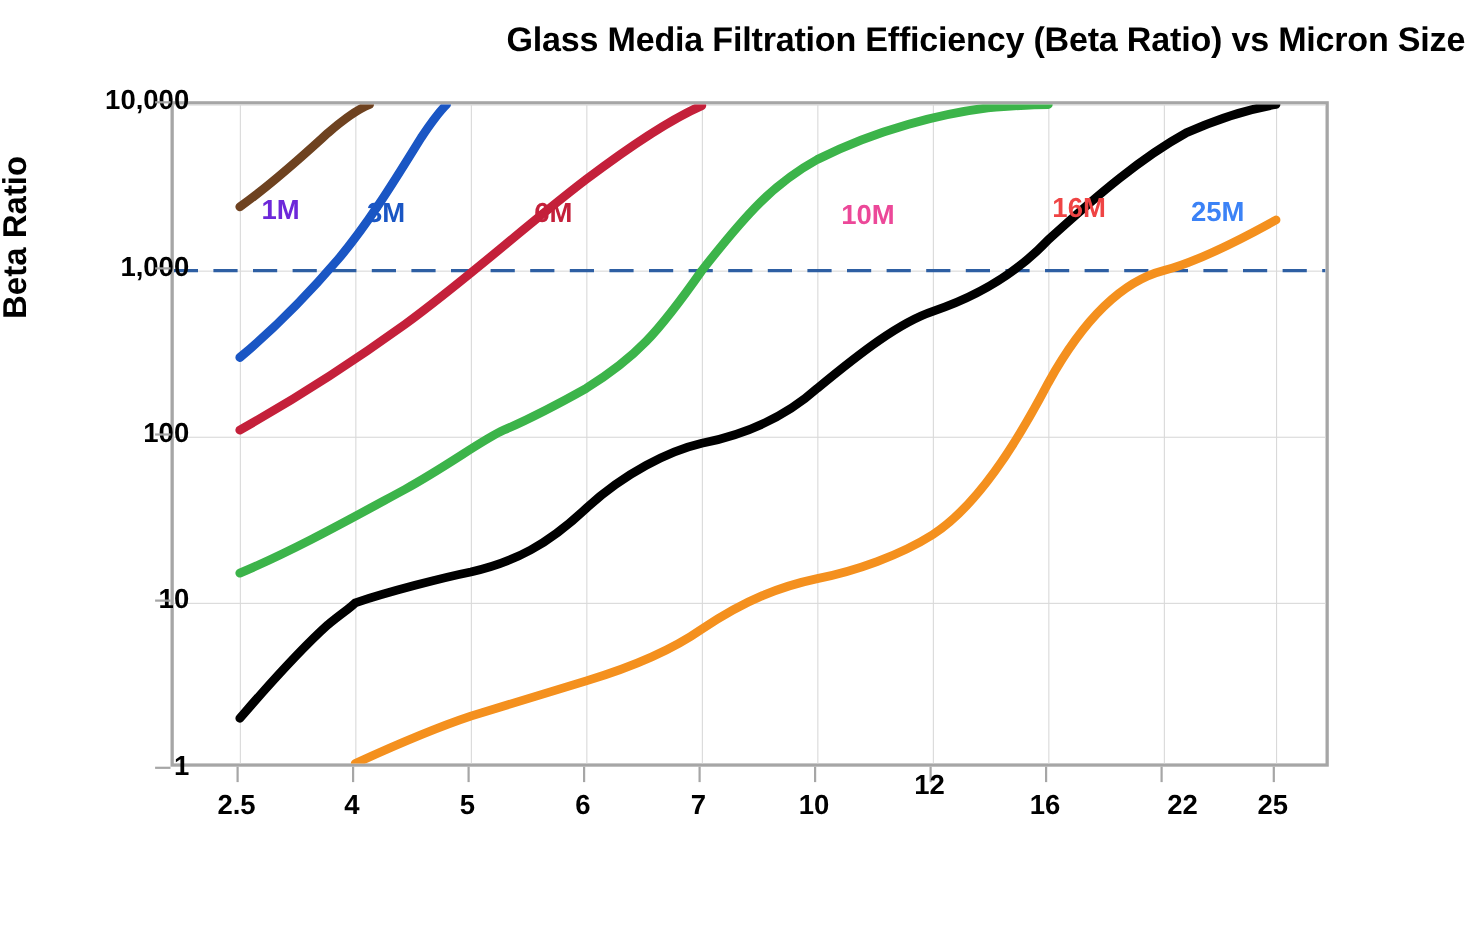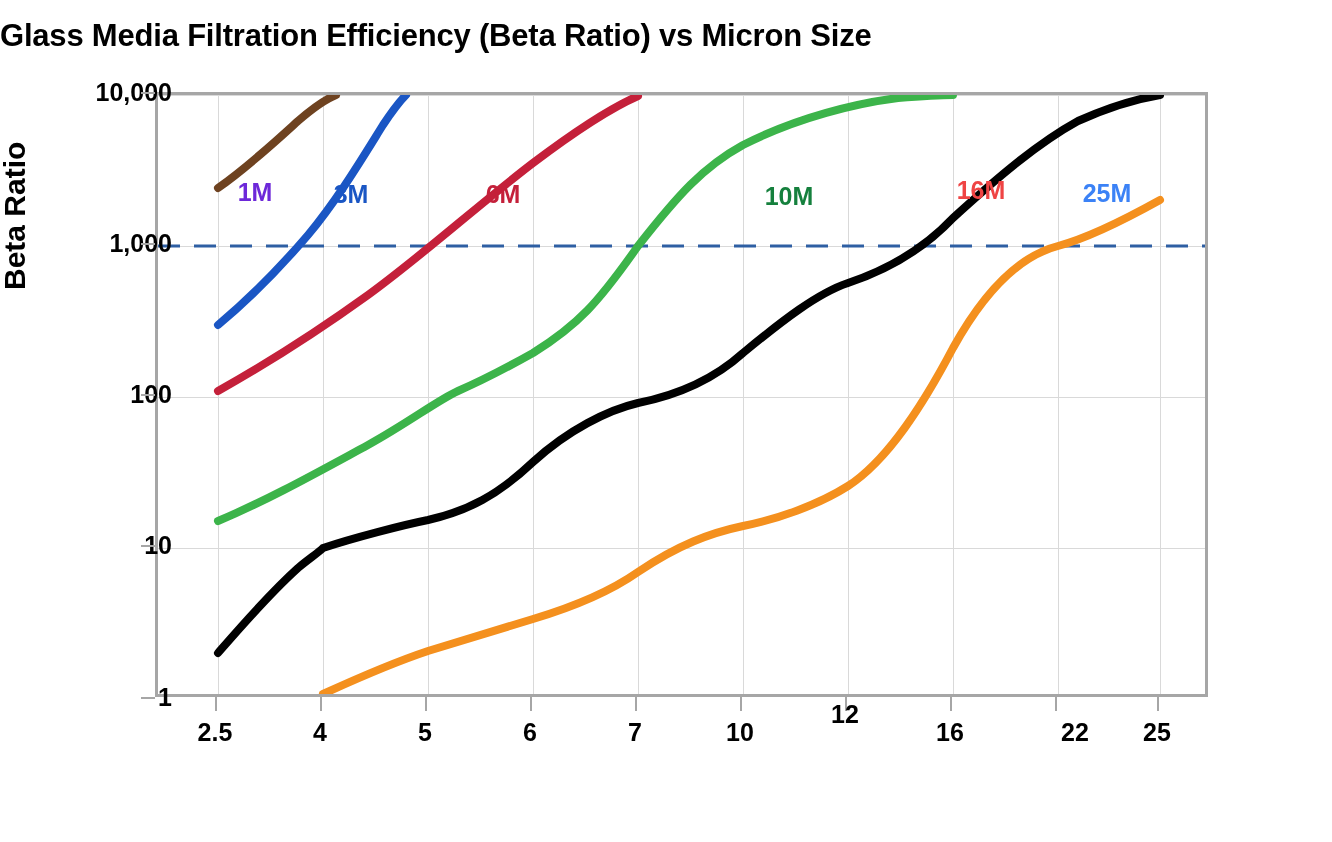--- a/index.html
+++ b/index.html
@@ -17,21 +17,21 @@
     position: relative;
     width: 1332px;
     height: 842px;
     background: #ffffff;
   }
   #chart-title {
     position: absolute;
     left: 0;
     top: 18px;
     width: 1332px;
-    text-align: left;
+    text-align: right;
     font-size: 31px;
     font-weight: bold;
     color: #000000;
     letter-spacing: -0.2px;
   }
   #plot-area {
     position: absolute;
     left: 155px;
     top: 92px;
     width: 1053px;
@@ -209,17 +209,17 @@
   <div class="xtick-label" style="left:950px;top:718px;">16</div>
   <div class="xtick-label" style="left:1055px;top:718px;margin-left:20px;">22</div>
   <div class="xtick-label" style="left:1157px;top:718px;">25</div>
 
   <div id="y-axis-title">Beta Ratio</div>
 
 
   <div class="series-label" style="left:255px;top:192px;color:#6d28d9;">1M</div>
   <div class="series-label" style="left:351px;top:194px;color:#1A56C4;">3M</div>
   <div class="series-label" style="left:503px;top:194px;color:#C4203A;">6M</div>
-  <div class="series-label" style="left:789px;top:196px;color:#15803d;">10M</div>
+  <div class="series-label" style="left:789px;top:196px;color:#ec4899;">10M</div>
   <div class="series-label" style="left:981px;top:190px;color:#ef4444;">16M</div>
   <div class="series-label" style="left:1107px;top:193px;color:#3b82f6;">25M</div>
 
 </div>
 
 </body></html>

